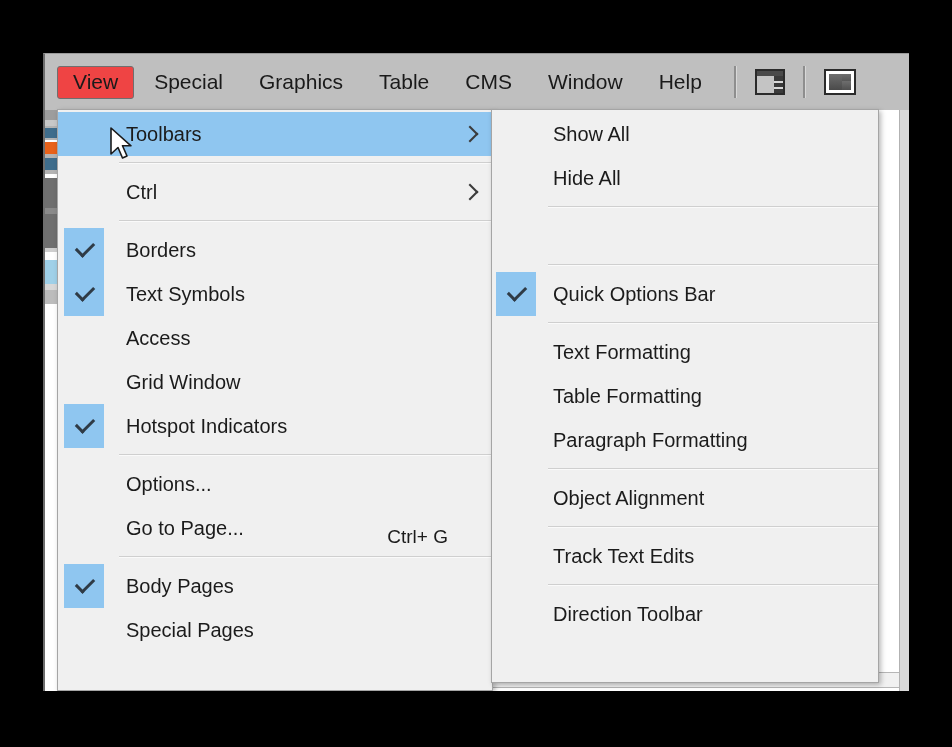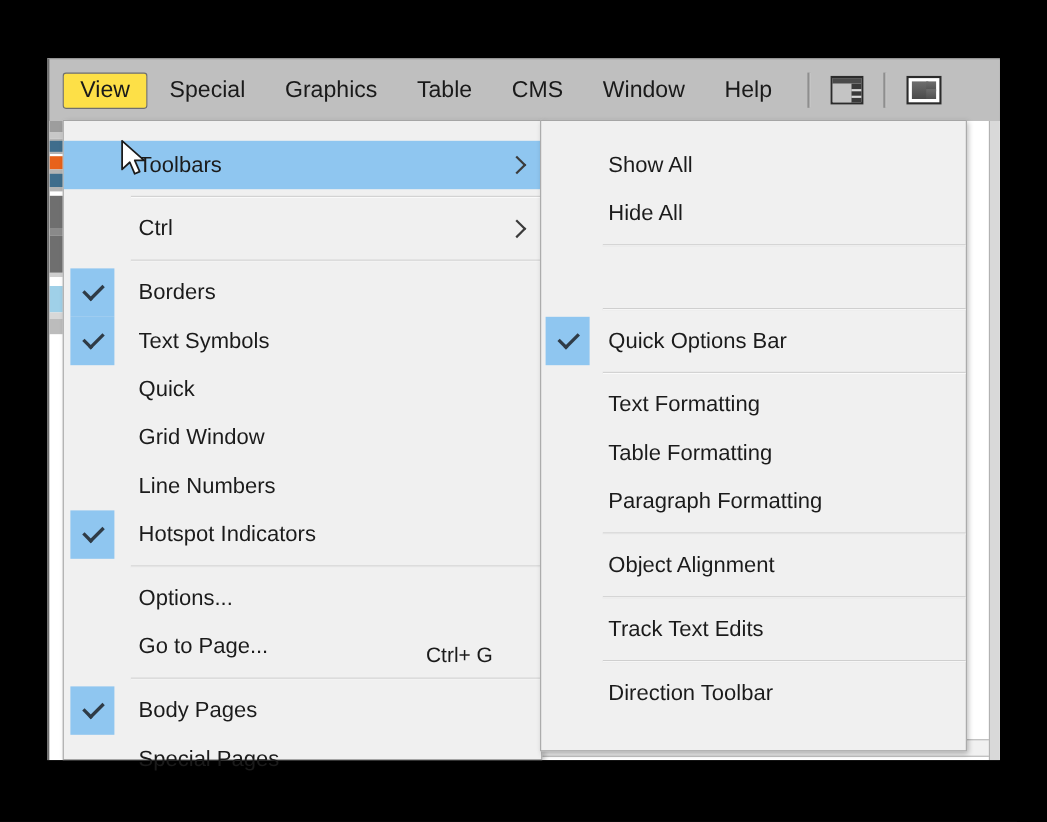--- a/index.html
+++ b/index.html
@@ -54,21 +54,21 @@
   }
   .menu-title {
     font-size: 21px;
     color: #1a1a1a;
     padding: 5px 16px 7px 16px;
     margin-right: 4px;
     white-space: nowrap;
     line-height: 1;
   }
   .menu-title.active {
-    background: #fde047;
+    background: #ef4444;
     border: 1px solid #6f6f6f;
     border-radius: 3px;
     padding: 4px 15px 6px 15px;
   }
   .mb-sep {
     width: 2px;
     height: 32px;
     background: #8e8e8e;
     border-right: 1px solid #d8d8d8;
     margin: 0 12px;
@@ -249,21 +249,21 @@
     height: 1px;
     margin: 6px 0 6px 61px;
     background: #cfcfcf;
     border-bottom: 1px solid #fafafa;
   }
   
   #menu-toolbars .menu-item .label { left: 61px; }
   #menu-toolbars .menu-sep { margin-left: 56px; }
   #menu-toolbars .menu-item .check-gutter { left: 4px; }
 
-  .menu-body { padding-top: 18px; }
+  .menu-body { padding-top: 2px; }
 
   
   .cursor {
     position: absolute;
     left: 110px;
     top: 127px;
     width: 26px;
     height: 36px;
     pointer-events: none;
   }
@@ -347,29 +347,25 @@
         <div class="menu-item checked">
           <div class="check-gutter"></div>
           <div class="label">Borders</div>
         </div>
         <div class="menu-item checked">
           <div class="check-gutter"></div>
           <div class="label">Text Symbols</div>
         </div>
         <div class="menu-item">
           <div class="check-gutter"></div>
-          <div class="label">Quick</div>
+          <div class="label">Access</div>
         </div>
         <div class="menu-item">
           <div class="check-gutter"></div>
           <div class="label">Grid Window</div>
-        </div>
-        <div class="menu-item">
-          <div class="check-gutter"></div>
-          <div class="label">Line Numbers</div>
         </div>
         <div class="menu-item checked">
           <div class="check-gutter"></div>
           <div class="label">Hotspot Indicators</div>
         </div>
         <div class="menu-sep"></div>
         <div class="menu-item">
           <div class="check-gutter"></div>
           <div class="label">Options...</div>
         </div>

